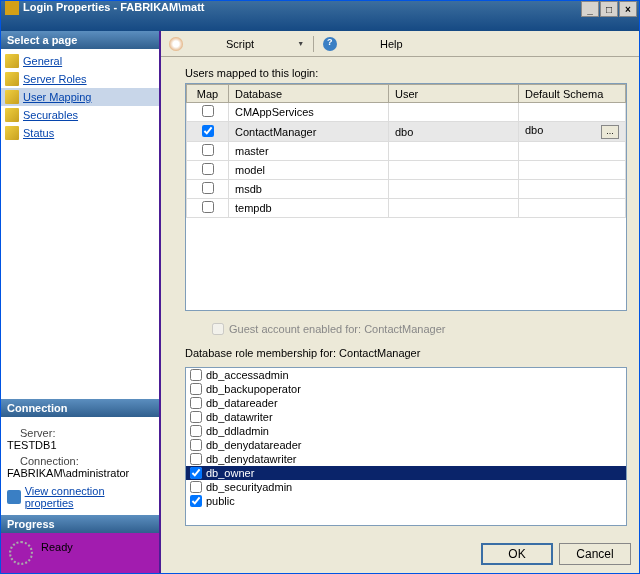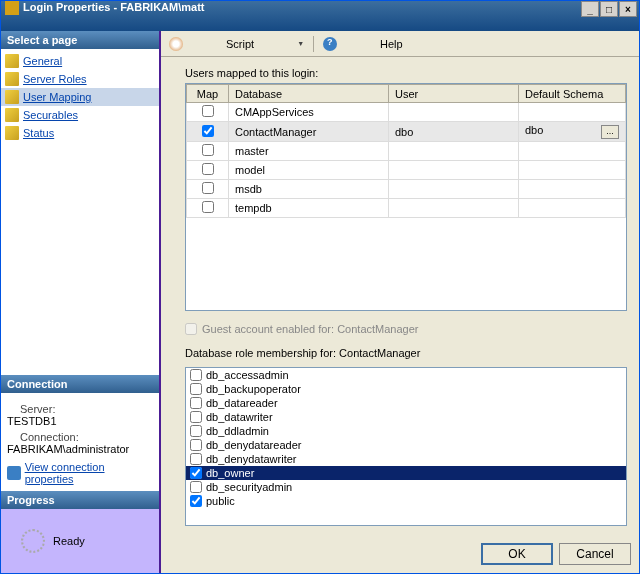--- a/index.html
+++ b/index.html
@@ -18,21 +18,21 @@
 .nav-icon { width: 14px; height: 14px; margin-right: 4px; display: inline-block; }
 .nav-icon.page { background: linear-gradient(135deg, #f0d040 0%, #c8a020 100%); border-radius: 1px; }
 .nav-label { color: #0645ad; text-decoration: underline; }
 .sidebar-spacer { flex: 1; background: #fff; }
 .conn-block { background: #fff; padding: 6px; font-size: 11px; }
 .conn-block .lbl { color: #444; margin-top: 4px; margin-left: 13px; }
 .conn-block .val { color: #000; margin-bottom: 4px; }
 .conn-link { display: flex; align-items: center; margin-top: 6px; }
 .conn-link a { color: #0645ad; text-decoration: underline; }
 .conn-link .icon { width: 14px; height: 14px; background: #3a7fc4; border-radius: 2px; margin-right: 4px; display: inline-block; }
-.progress-block { background: #c4b5fd; padding: 20px; display: flex; align-items: center; }
+.progress-block { background: #a21caf; padding: 8px; display: flex; }
 .progress-icon { width: 24px; height: 24px; border: 2px dotted #aaa; border-radius: 50%; margin-right: 8px; }
 .main { flex: 1; display: flex; flex-direction: column; padding: 0; }
 .toolbar { height: 26px; display: flex; align-items: center; border-bottom: 1px solid #aca899; background: #ece9d8; padding: 0 4px; gap: 2px; }
 .tool-btn { display: flex; align-items: center; padding: 2px 4px; cursor: pointer; gap: 40px; }
 .tool-btn .ico { width: 14px; height: 14px; margin-right: 3px; display: inline-block; }
 .tool-btn .ico.script { background: radial-gradient(circle, #fff 30%, #d08030 100%); border-radius: 50%; }
 .tool-btn .ico.help { background: #3a7fc4; border-radius: 50%; position: relative; }
 .tool-btn .ico.help::after { content: "?"; color: #fff; font-weight: bold; position: absolute; left: 4px; top: 0; font-size: 9px; }
 .dd-arrow { margin-left: 3px; font-size: 7px; color: #444; }
 .main-body { flex: 1; padding: 10px 12px 8px 24px; display: flex; flex-direction: column; min-height: 0; }
@@ -40,21 +40,21 @@
 .grid-box { border: 1px solid #7f9db9; background: #fff; height: 228px; overflow: hidden; }
 .grid-table { width: 100%; border-collapse: collapse; }
 .grid-table th { background: #ece9d8; border: 1px solid #aca899; font-weight: normal; text-align: left; padding: 2px 6px; height: 18px; font-size: 11px; }
 .grid-table th.map-col { width: 42px; text-align: center; }
 .grid-table th.db-col { width: 160px; }
 .grid-table th.user-col { width: 130px; }
 .grid-table td { border: 1px solid #dcdcdc; padding: 2px 6px; height: 18px; font-size: 11px; }
 .grid-table td.chk { text-align: center; }
 .grid-table tr.sel td { background: #e8e8e8; }
 .grid-table .ell-btn { width: 18px; height: 14px; background: #ece9d8; border: 1px solid #888; font-size: 9px; text-align: center; cursor: pointer; display: inline-block; line-height: 10px; }
-.guest-row { margin-top: 12px; display: flex; align-items: flex-end; color: #888; }
+.guest-row { margin-top: 12px; display: flex; align-items: flex-end; color: #888; margin-left: 27px; }
 .guest-row input { margin-right: 5px; }
 .role-label { margin-top: 12px; }
 .role-list { flex: 1; border: 1px solid #7f9db9; background: #fff; overflow-y: auto; margin-top: 4px; min-height: 140px; }
 .role-item { display: flex; align-items: center; padding: 1px 4px; }
 .role-item.sel { background: #0a246a; color: #fff; }
 .role-item input { margin-right: 4px; }
 .button-row { padding: 8px; display: flex; justify-content: flex-end; gap: 6px; border-top: 1px solid transparent; }
 .btn { width: 72px; height: 22px; background: #ece9d8; border: 1px solid #888; cursor: pointer; font-size: 12px; font-family: inherit; }
 .btn.default { border: 2px solid #3a6ea5; }
 input[type=checkbox] { width: 12px; height: 12px; }

